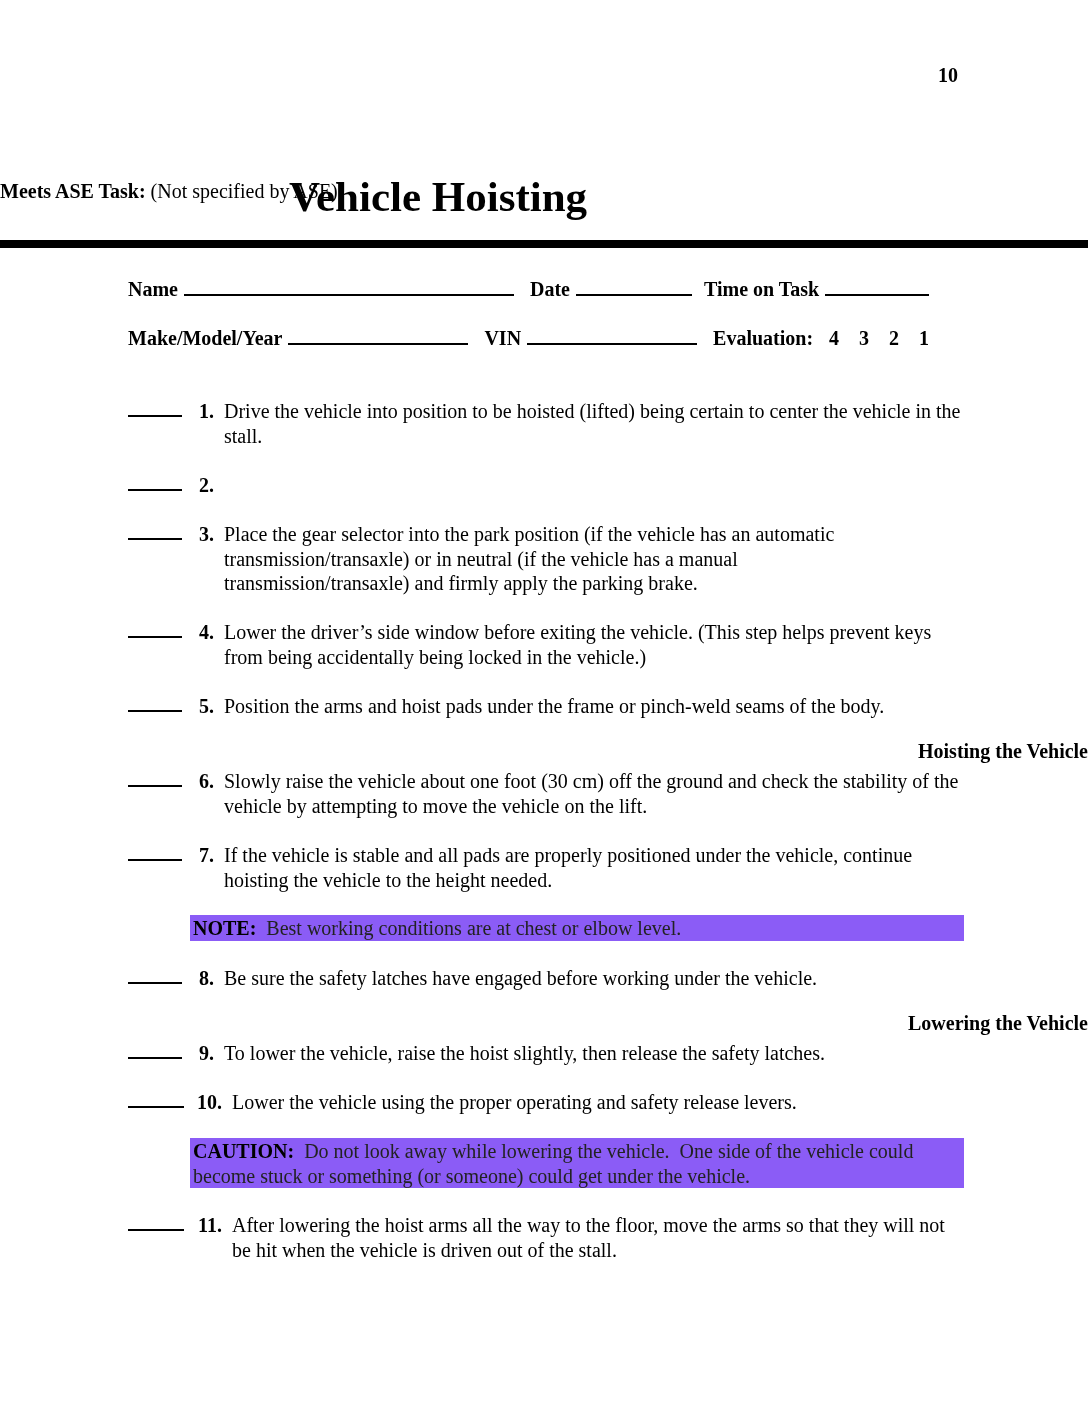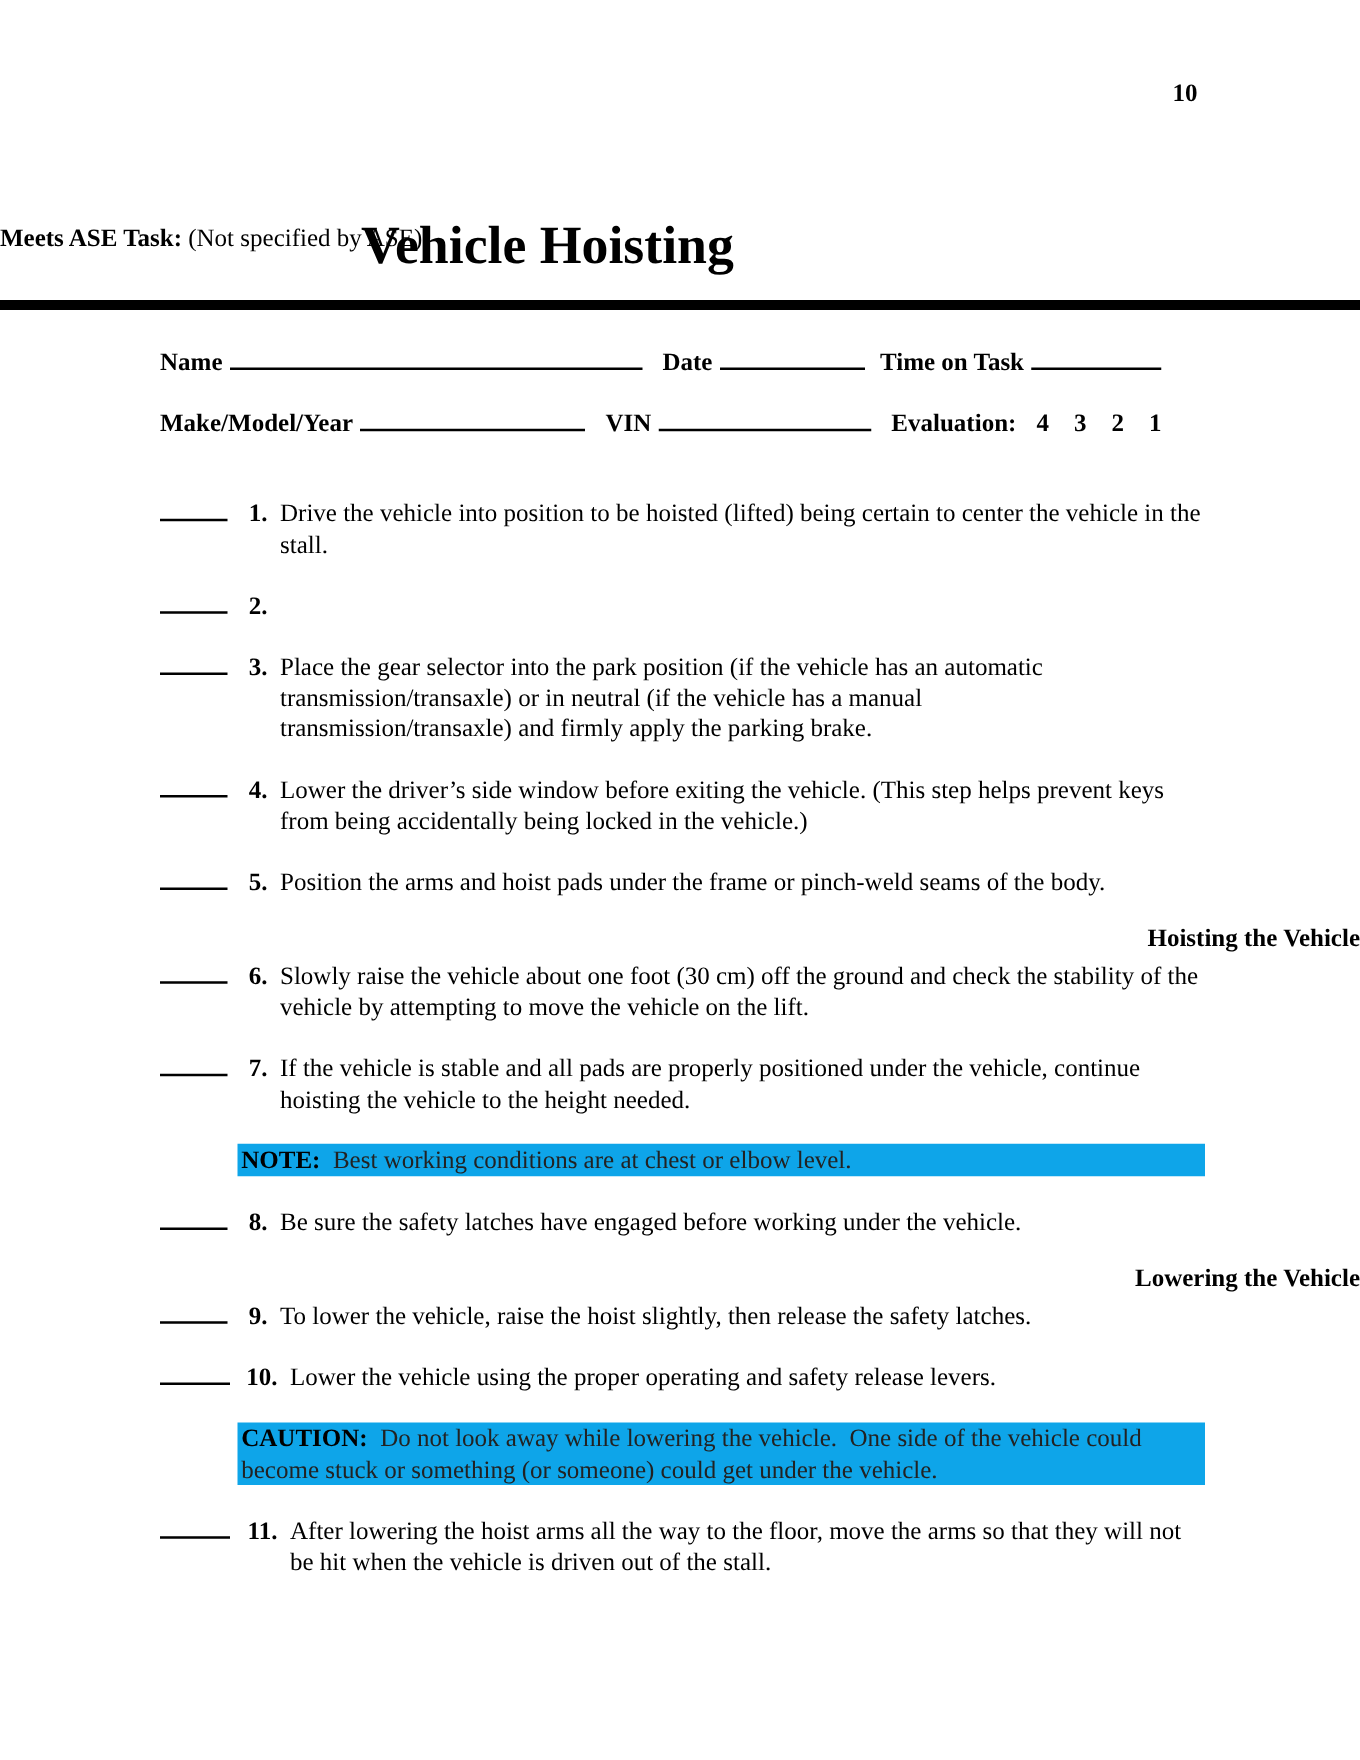--- a/index.html
+++ b/index.html
@@ -19,21 +19,21 @@
   .blank { display: inline-block; border-bottom: 2px solid #000; height: 16px; margin: 0 8px 0 6px; }
   .eval-num { display: inline-block; margin-left: 16px; }
 
   .step { position: absolute; left: 128px; width: 840px; font-size: 20px; line-height: 24.5px; display: flex; }
   .step .check { width: 54px; flex: none; border-bottom: 2px solid #000; height: 16px; }
   .step .num { width: 32px; flex: none; text-align: right; font-weight: bold; padding-right: 10px; }
   .step .num.wide { width: 38px; }
   .step .text { flex: 1; }
 
   .section-heading { position: absolute; left: 0; width: 1088px; text-align: right; font-size: 20px; font-weight: bold; }
-  .notice { position: absolute; left: 190px; width: 774px; background: #0ea5e9; font-size: 20px; line-height: 24.5px; padding: 1px 3px; box-sizing: border-box; color: #222; }
+  .notice { position: absolute; left: 190px; width: 774px; background: #8b5cf6; font-size: 20px; line-height: 24.5px; padding: 1px 3px; box-sizing: border-box; color: #222; }
   .notice b { color: #000; }
 </style>
 </head>
 <body>
 
 <div class="page-number">10</div>
 <div class="title">Vehicle Hoisting</div>
 <div class="subtitle"><b>Meets ASE Task:</b><span> (Not specified by ASE)</span></div>
 <div class="rule"></div>
 

